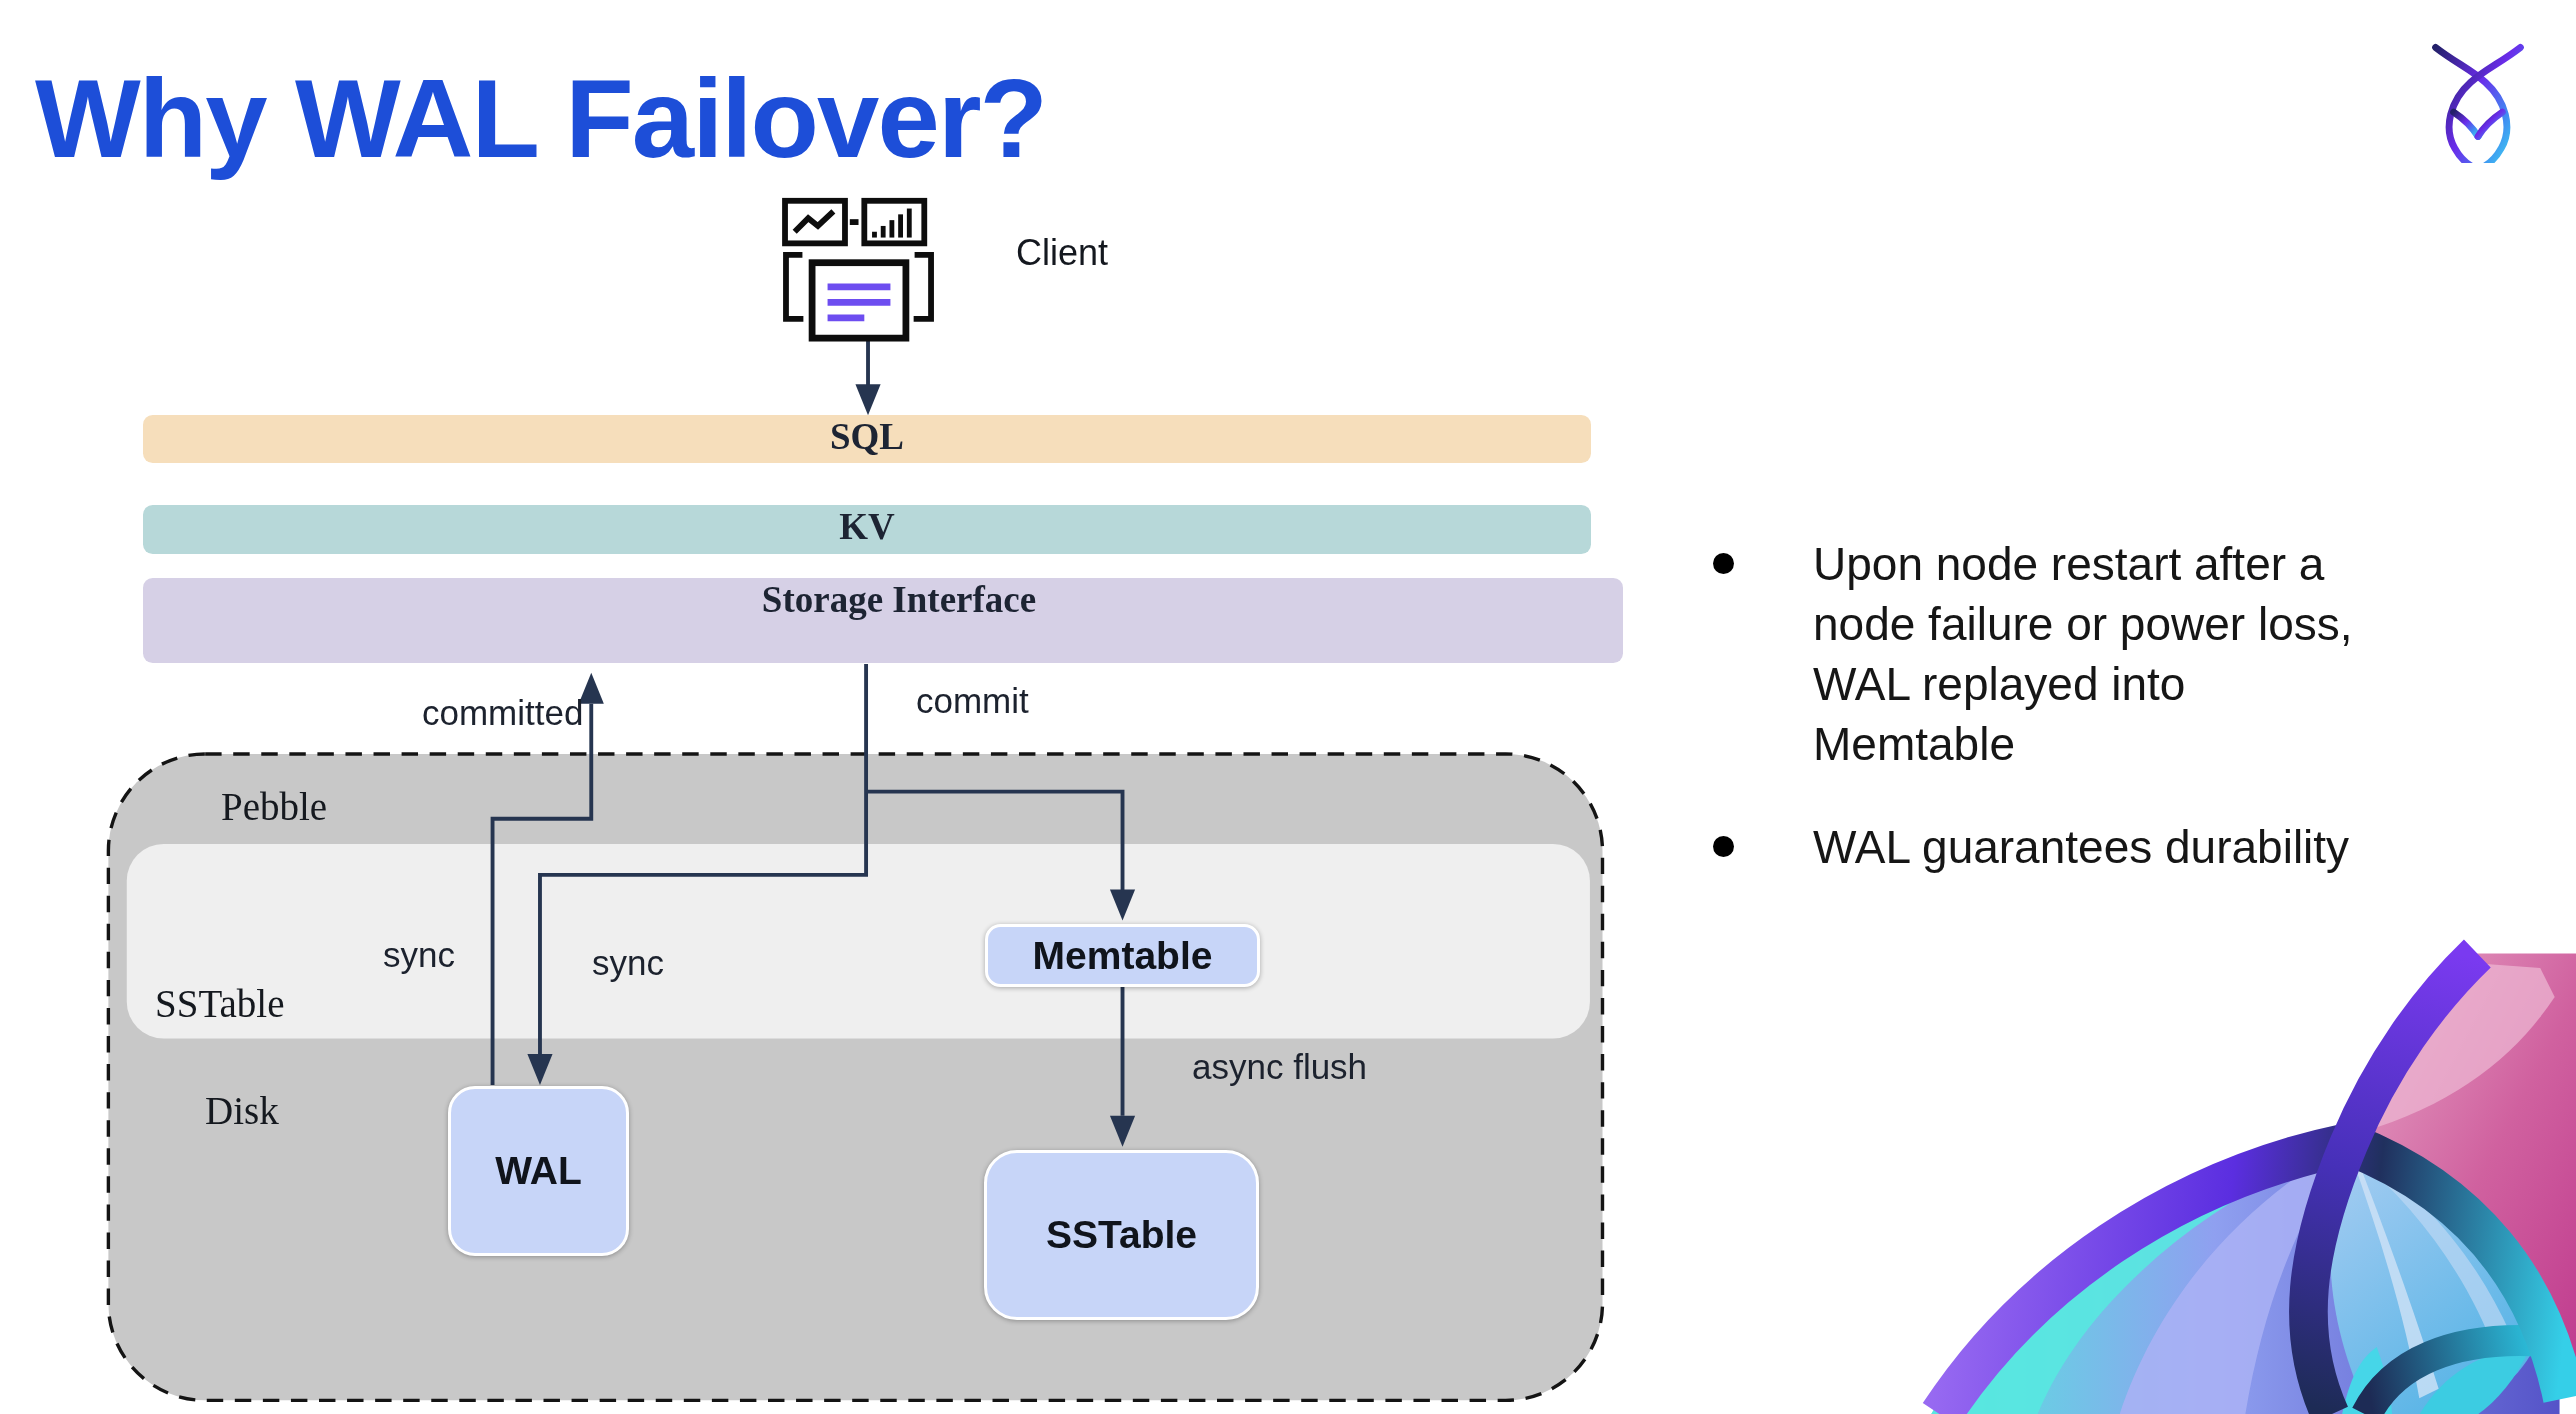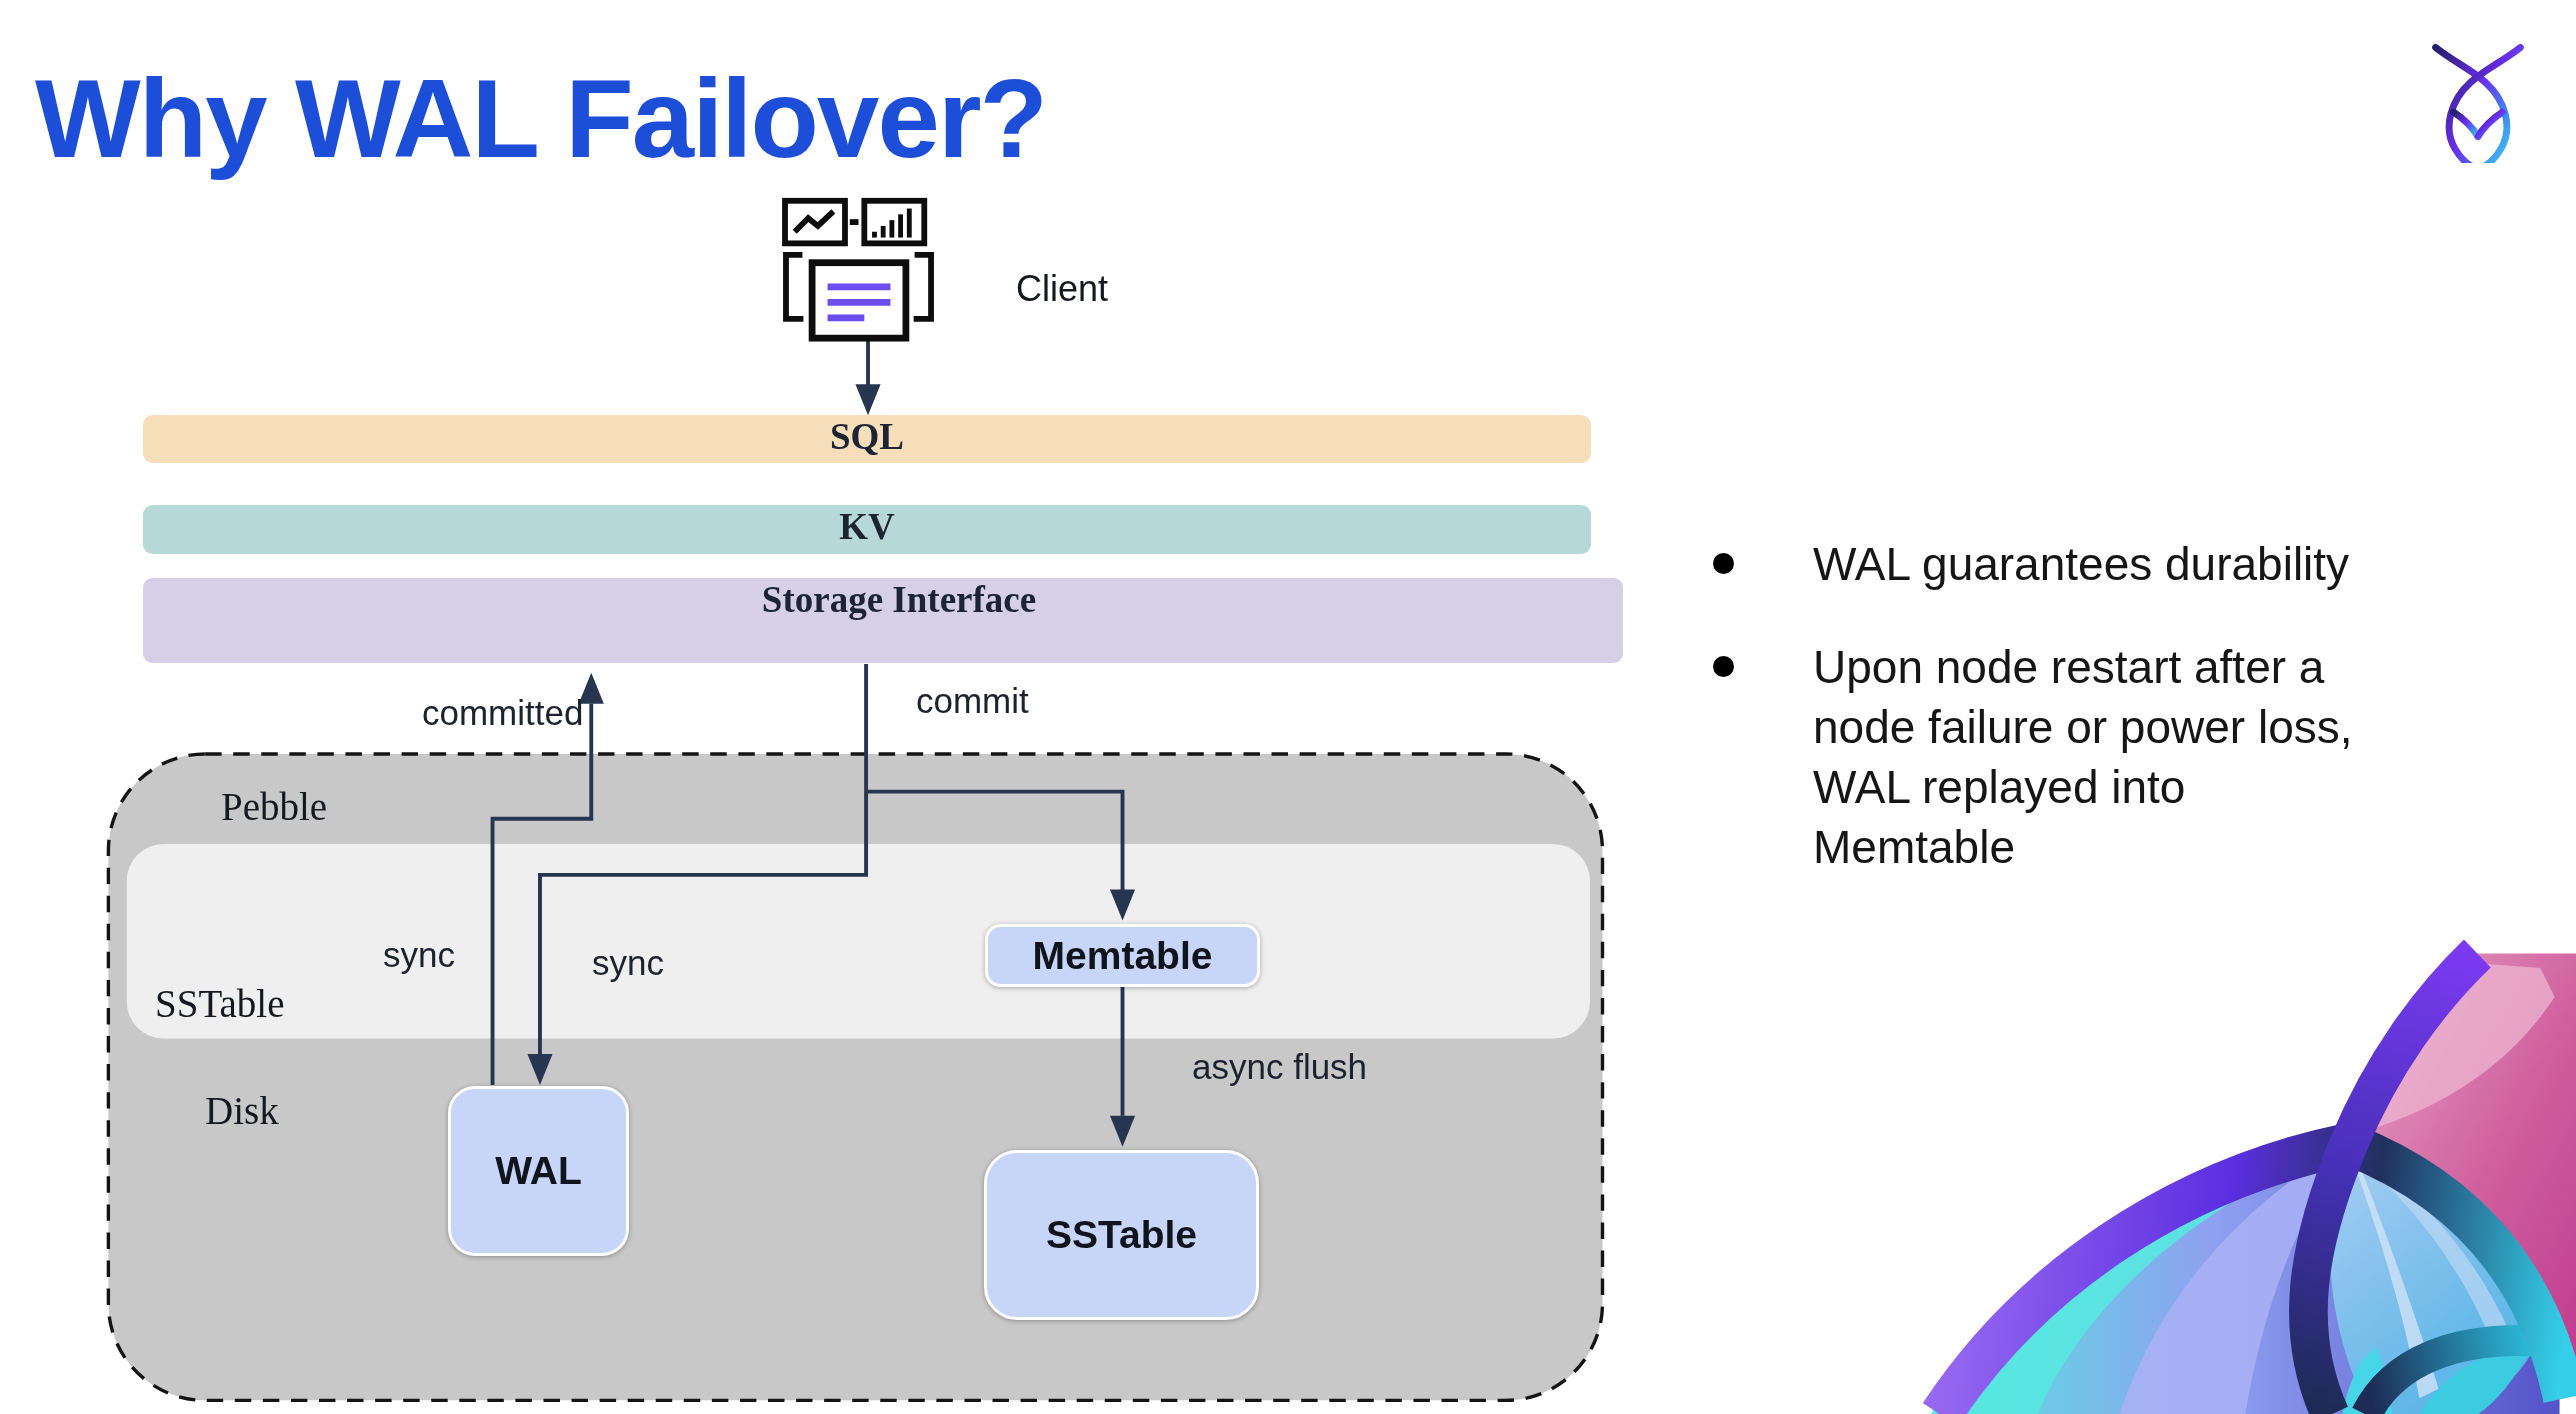--- a/index.html
+++ b/index.html
@@ -24,21 +24,21 @@
 
   
   .node{background:#c7d5f8;border:3.9px solid #ffffff;box-shadow:0 1px 4.8px rgba(0,0,0,.3);
         display:flex;align-items:center;justify-content:center;
         font-family:Liberation Sans, sans-serif;font-weight:bold;font-size:39px;color:#10141c;}
   .node-wal{left:448px;top:1086px;width:175px;height:164px;border-radius:27px;}
   .node-memtable{left:985px;top:924px;width:269px;height:57px;border-radius:15.5px;}
   .node-sstable{left:984px;top:1150px;width:269px;height:164px;border-radius:33px;}
 
   
-  .client-label{left:1016px;top:232px;font-size:36px;color:#14181f;font-family:"Liberation Sans",sans-serif;margin-top:36px;}
+  .client-label{left:1016px;top:232px;font-size:36px;color:#14181f;font-family:"Liberation Sans",sans-serif;}
 
   
   .bullets{left:1713px;top:534px;width:677px;}
   .bullet{display:flex;align-items:flex-start;margin-bottom:43px;}
   .bullet-dot{width:21px;height:21px;border-radius:50%;background:#000;flex:0 0 21px;margin-top:19.4px;}
   .bullet-text{margin-left:79px;font-size:46px;line-height:60px;color:#161616;
                font-family:"Liberation Sans",sans-serif;}
 
   svg{display:block;}
 </style>
@@ -147,25 +147,25 @@
   <div class="abs node node-memtable">
     <span>Memtable</span>
   </div>
   <div class="abs node node-sstable">
     <span>SSTable</span>
   </div>
 
   <div class="abs bullets">
     <div class="bullet">
       <div class="bullet-dot"></div>
-      <div class="bullet-text">WAL guarantees durability</div>
+      <div class="bullet-text">Upon node restart after a node failure or power loss, WAL replayed into Memtable</div>
     </div>
     <div class="bullet">
       <div class="bullet-dot"></div>
-      <div class="bullet-text">Upon node restart after a node failure or power loss, WAL replayed into Memtable</div>
+      <div class="bullet-text">WAL guarantees durability</div>
     </div>
   </div>
 
   <svg class="abs" style="left:1839px;top:871px;" width="737" height="544" viewBox="0 0 762 562">
     <defs>
       <linearGradient id="pinkG" x1="0" y1="0" x2="1" y2="1">
         <stop offset="0" stop-color="#e8a9c8"></stop>
         <stop offset="0.55" stop-color="#d0619f"></stop>
         <stop offset="1" stop-color="#bf3a8e"></stop>
       </linearGradient>

